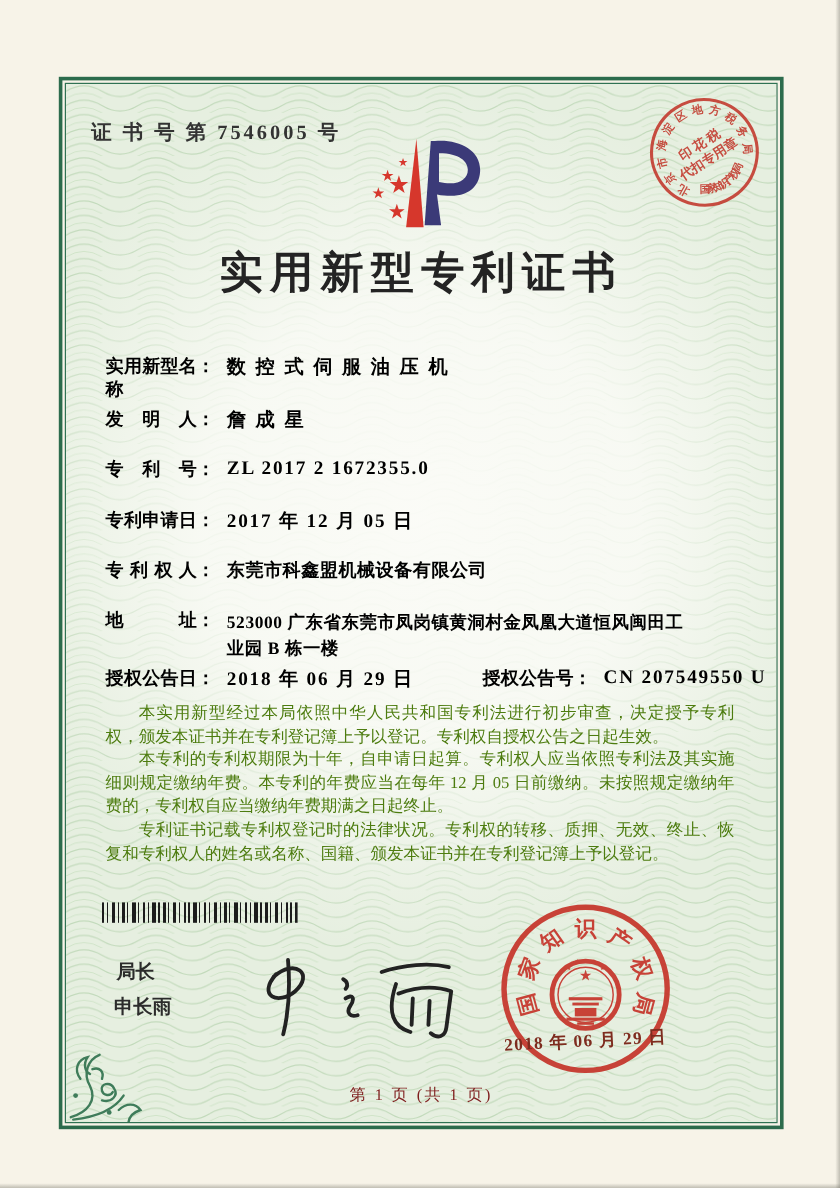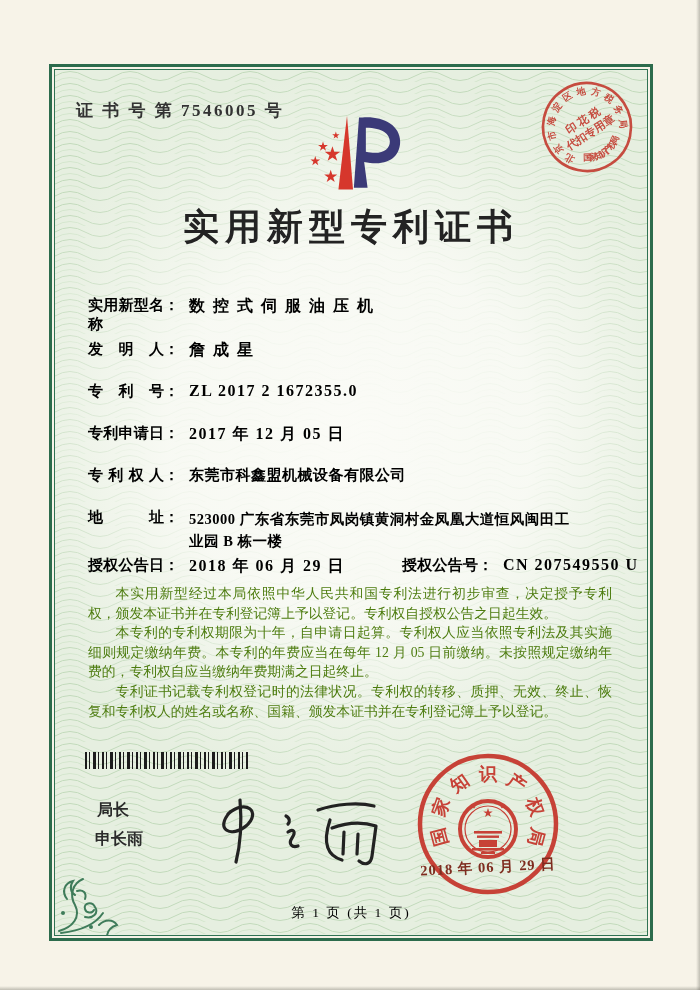--- a/index.html
+++ b/index.html
@@ -41,21 +41,21 @@
 
   .sig-title{left:97px;top:800px;font-size:16px;font-weight:600;}
   .sig-name{left:95px;top:829px;font-size:16px;font-weight:600;}
   .signature-svg{left:200px;top:788px;}
 
   .seal-svg{left:413px;top:749px;}
   .seal-date{left:408px;top:858px;width:160px;text-align:center;font-size:14.5px;font-weight:600;
              color:#7e2c1f;letter-spacing:1px;transform:rotate(-3deg);z-index:6;}
   .tax-stamp{left:536px;top:76px;transform:rotate(-33deg);opacity:.92;z-index:7;}
 
-  .footer{left:49px;top:904px;width:604px;text-align:center;font-size:13.5px;color:#000000;letter-spacing:2px;}
+  .footer{left:49px;top:904px;width:604px;text-align:center;font-size:13.5px;color:#7f1d1d;letter-spacing:2px;}
   .content{position:absolute;inset:0;z-index:5;}
 </style>
 </head>
 <body>
 
 <div class="paper">
 
   <div class="frame-outer">
     <div class="frame-inner">
       <svg class="pattern-svg" preserveAspectRatio="none">

